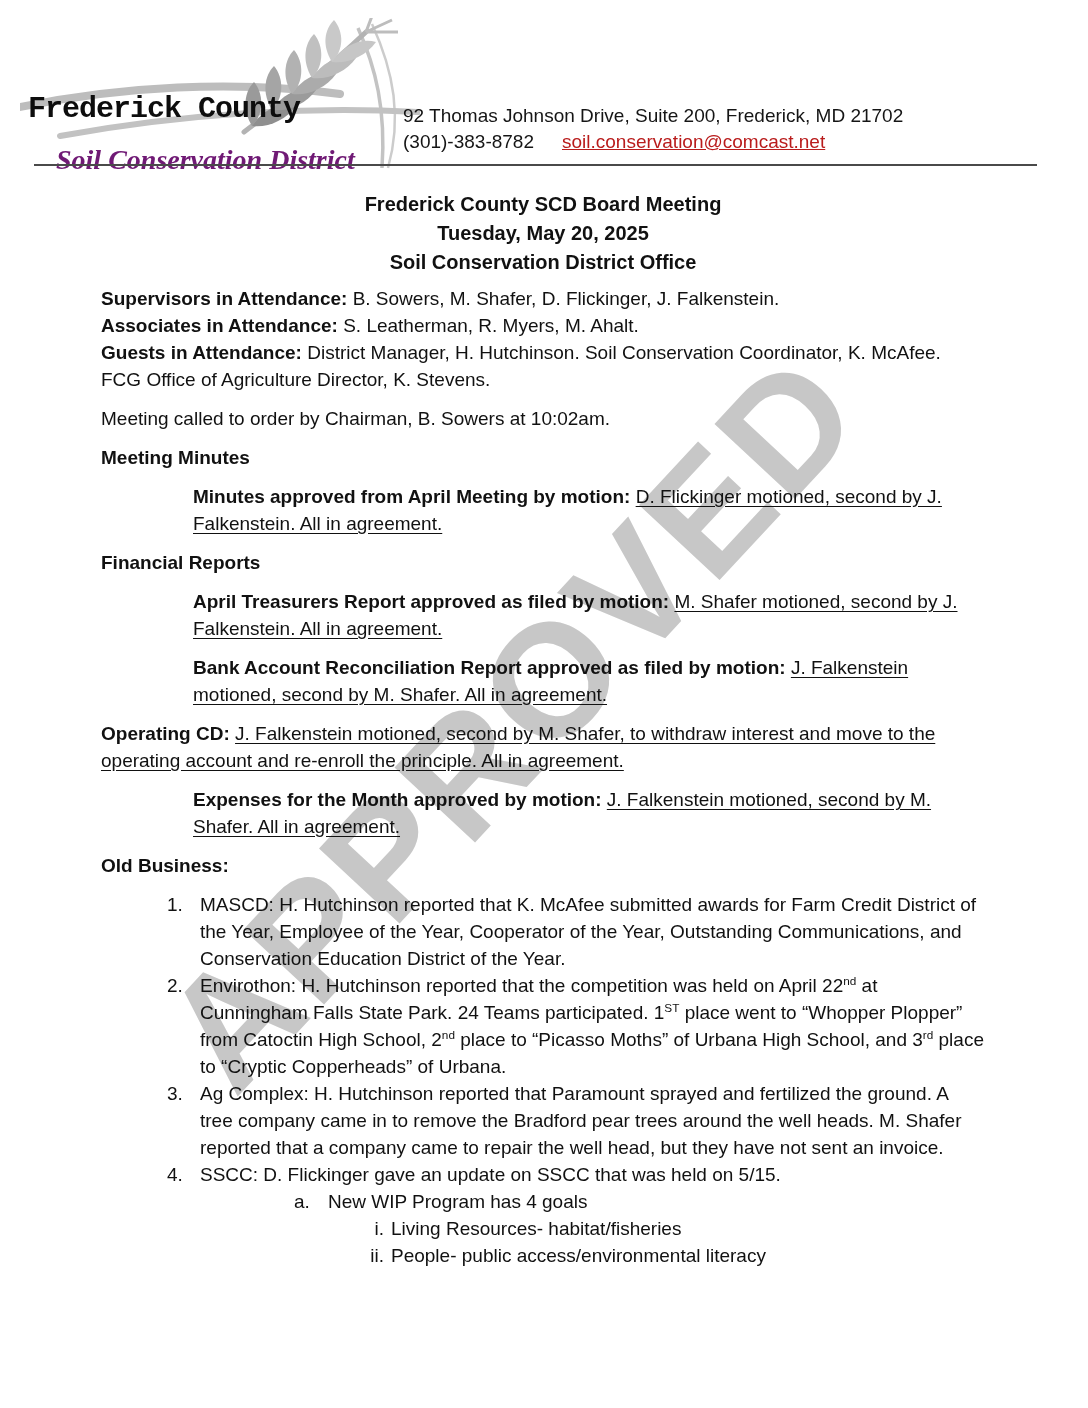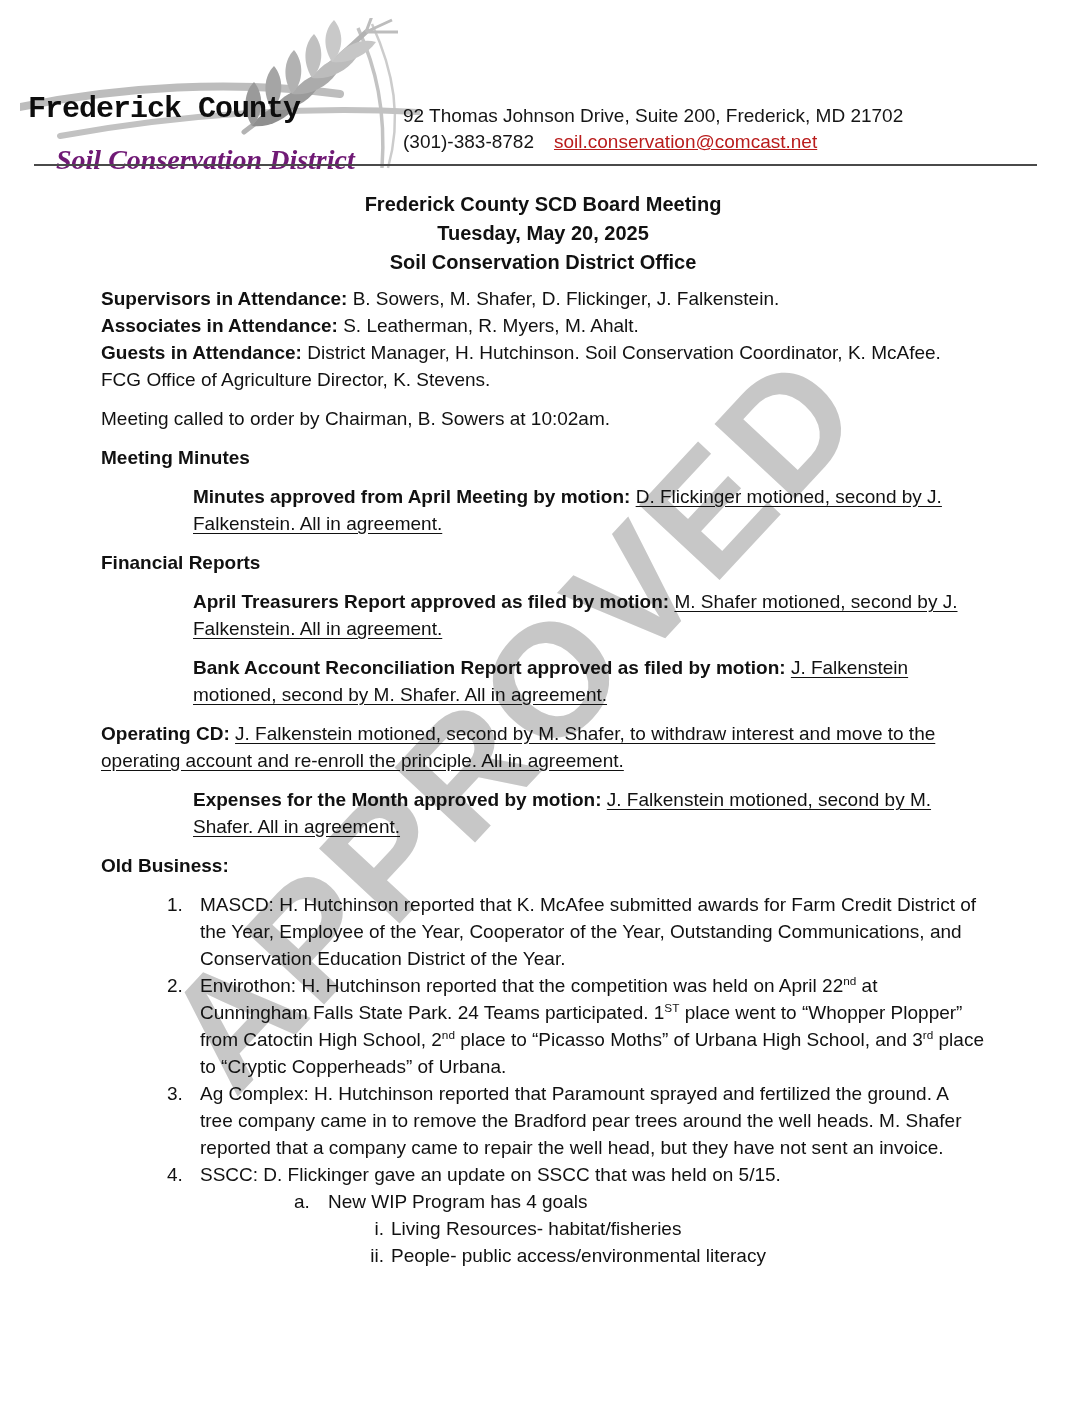--- a/index.html
+++ b/index.html
@@ -22,21 +22,21 @@
     position:absolute; left:28px; top:94px;
     font-family:Liberation Mono, monospace; font-weight:700;
     font-size:30px; line-height:1; letter-spacing:-1px; white-space:nowrap; color:#0d0d0d;text-align:right;
   }
   .org-sub {
     position:absolute; left:56px; top:146px;
     font-family:"Liberation Serif", serif; font-weight:700; font-style:italic;
     font-size:28px; line-height:1; white-space:nowrap; color:#701a75;
   }
   .contact { position:absolute; left:403px; top:103px; font-size:19px; line-height:26px; color:#151515; }
-  .phone-row span { margin-right:20px; }
+  .phone-row span { margin-right:28px; }
   .email { color:#b91c1c; text-decoration:underline; cursor:pointer; }
   .rule { position:absolute; left:34px; top:164px; width:1003px; height:2px; background:#4a4a4a; }
   
   main { position:absolute; left:101px; top:190px; width:884px; font-size:19px; line-height:27px; }
   .title-block { text-align:center; font-weight:700; font-size:20px; line-height:29px; margin:0 0 8px 0; }
   .para { margin:0 0 12px 0; }
   .heading { font-weight:700; margin:0 0 12px 0; }
   .ind1 { margin-left:92px; }
   .ind2 { }
   .u { text-decoration:underline; text-underline-offset:3px; }

